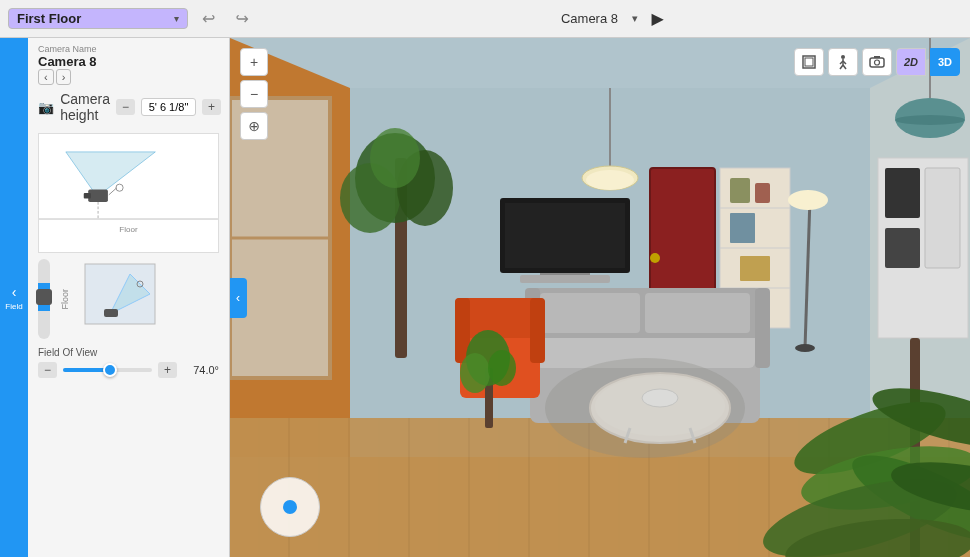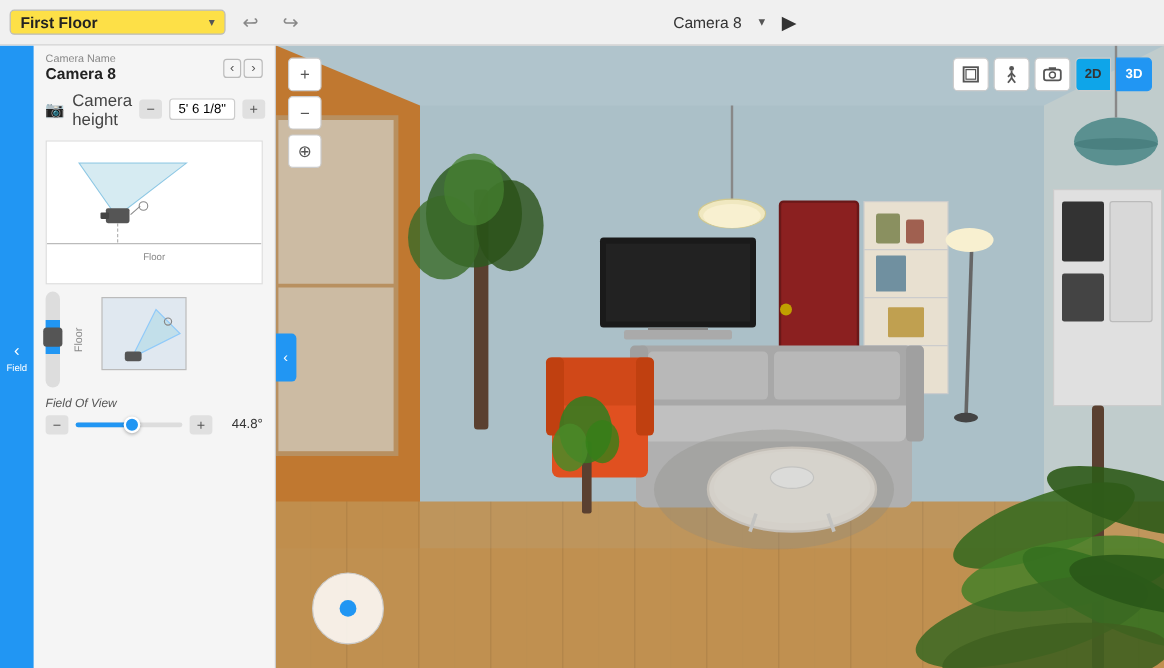--- a/index.html
+++ b/index.html
@@ -7,21 +7,21 @@
 
     
     #top-bar {
       display: flex; align-items: center; height: 38px;
       background: #f0f0f0; border-bottom: 1px solid #ccc;
       padding: 0 8px; gap: 8px;
     }
     #floor-select-wrapper {
       display: flex; align-items: center;
       border: 1px solid #bbb; border-radius: 4px;
-      background: #fde047; padding: 2px 8px;
+      background: #c4b5fd; padding: 2px 8px;
       width: 180px; cursor: pointer;
       justify-content: space-between;
     }
     #floor-select-label { font-size: 13px; font-weight: bold; color: #222; }
     #floor-chevron { font-size: 10px; color: #555; }
     .top-nav-btn {
       background: #f0f0f0; border: none; cursor: pointer;
       font-size: 16px; color: #888; padding: 2px 6px;
       border-radius: 3px;
     }
@@ -54,21 +54,21 @@
       display: flex; flex-direction: column; align-items: center;
       justify-content: center; padding: 6px 0; cursor: pointer;
       font-size: 9px; min-width: 28px;
     }
     #back-btn .back-arrow { font-size: 14px; }
     #sidebar-with-back { display: flex; height: 100%; }
     #sidebar-inner { flex: 1; display: flex; flex-direction: column; overflow: hidden; }
 
     #camera-name-section {
       padding: 6px 10px 2px 10px;
-      display: flex; align-items: center; justify-content: space-between;
+      display: flex; justify-content: space-between; flex-direction: column;
     }
     #camera-name-label { font-size: 9px; color: #888; }
     #camera-name-value { font-size: 13px; font-weight: bold; color: #222; }
     .camera-nav-arrows { display: flex; gap: 2px; }
     .camera-nav-arrow {
       background: none; border: 1px solid #bbb; border-radius: 3px;
       cursor: pointer; font-size: 11px; color: #555; padding: 1px 5px;
     }
 
     #camera-height-section {
@@ -90,21 +90,21 @@
     #camera-diagram {
       margin: 6px 10px;
       background: white; border: 1px solid #ddd;
       height: 120px; position: relative; overflow: hidden;
     }
 
     
     #fov-section {
       padding: 6px 10px;
     }
-    #fov-label { font-size: 10px; color: #555; margin-bottom: 4px; font-style: italic; }
+    #fov-label { font-size: 10px; color: #555; margin-bottom: 4px; }
     #fov-slider-row { display: flex; align-items: center; gap: 6px; }
     #fov-slider-track {
       flex: 1; height: 4px; background: #ddd; border-radius: 2px; position: relative;
     }
     #fov-slider-fill {
       height: 4px; background: #2196f3; border-radius: 2px; width: 55%;
     }
     #fov-slider-thumb {
       width: 14px; height: 14px; background: #2196f3; border-radius: 50%;
       position: absolute; top: -5px; left: 53%; transform: translateX(-50%);
@@ -145,21 +145,21 @@
       border: 1px solid #ccc; border-radius: 4px; cursor: pointer;
       display: flex; align-items: center; justify-content: center;
       font-size: 14px; color: #555;
     }
     .mode-btn {
       width: 30px; height: 28px;
       border: none; cursor: pointer;
       display: flex; align-items: center; justify-content: center;
       font-size: 11px; font-weight: bold;
     }
-    .mode-btn.btn-2d { background: #0ea5e9; color: #333; border-radius: 4px 0 0 4px; border: 1px solid #ccc; }
+    .mode-btn.btn-2d { background: #c4b5fd; color: #333; border-radius: 4px 0 0 4px; border: 1px solid #ccc; font-style: italic; }
     .mode-btn.btn-3d { background: #2196f3; color: white; border-radius: 0 4px 4px 0; border: 1px solid #2196f3; }
 
     
     #collapse-btn {
       position: absolute; left: -1px; top: 50%;
       transform: translateY(-50%);
       width: 18px; height: 40px; background: #2196f3;
       border-radius: 0 4px 4px 0; cursor: pointer;
       display: flex; align-items: center; justify-content: center;
       color: white; font-size: 12px; z-index: 10;
@@ -262,21 +262,21 @@
 
         <div id="fov-section" style="padding:4px 10px;">
           <div id="fov-label" style="font-size:10px;color:#555;margin-bottom:4px;">Field Of View</div>
           <div id="fov-slider-row" style="display:flex;align-items:center;gap:6px;">
             <button id="fov-minus" style="background:#e0e0e0;border:none;border-radius:3px;cursor:pointer;font-size:12px;color:#555;padding:1px 6px;">−</button>
             <div id="fov-slider-track" style="flex:1;height:4px;background:#ddd;border-radius:2px;position:relative;">
               <div id="fov-slider-fill" style="height:4px;background:#2196f3;border-radius:2px;width:55%;"></div>
               <div id="fov-slider-thumb" style="width:14px;height:14px;background:#2196f3;border-radius:50%;position:absolute;top:-5px;left:53%;transform:translateX(-50%);border:2px solid white;box-shadow:0 1px 3px rgba(0,0,0,0.3);"></div>
             </div>
             <button id="fov-plus" style="background:#e0e0e0;border:none;border-radius:3px;cursor:pointer;font-size:12px;color:#555;padding:1px 6px;">+</button>
-            <div id="fov-value-display" style="font-size:11px;color:#333;min-width:36px;text-align:right;">44.8°</div>
+            <div id="fov-value-display" style="font-size:11px;color:#333;min-width:36px;text-align:right;">74.0°</div>
           </div>
         </div>
 
       </div>
     </div>
   </div>
 
   <div id="viewport">
 
     <div id="collapse-btn">

